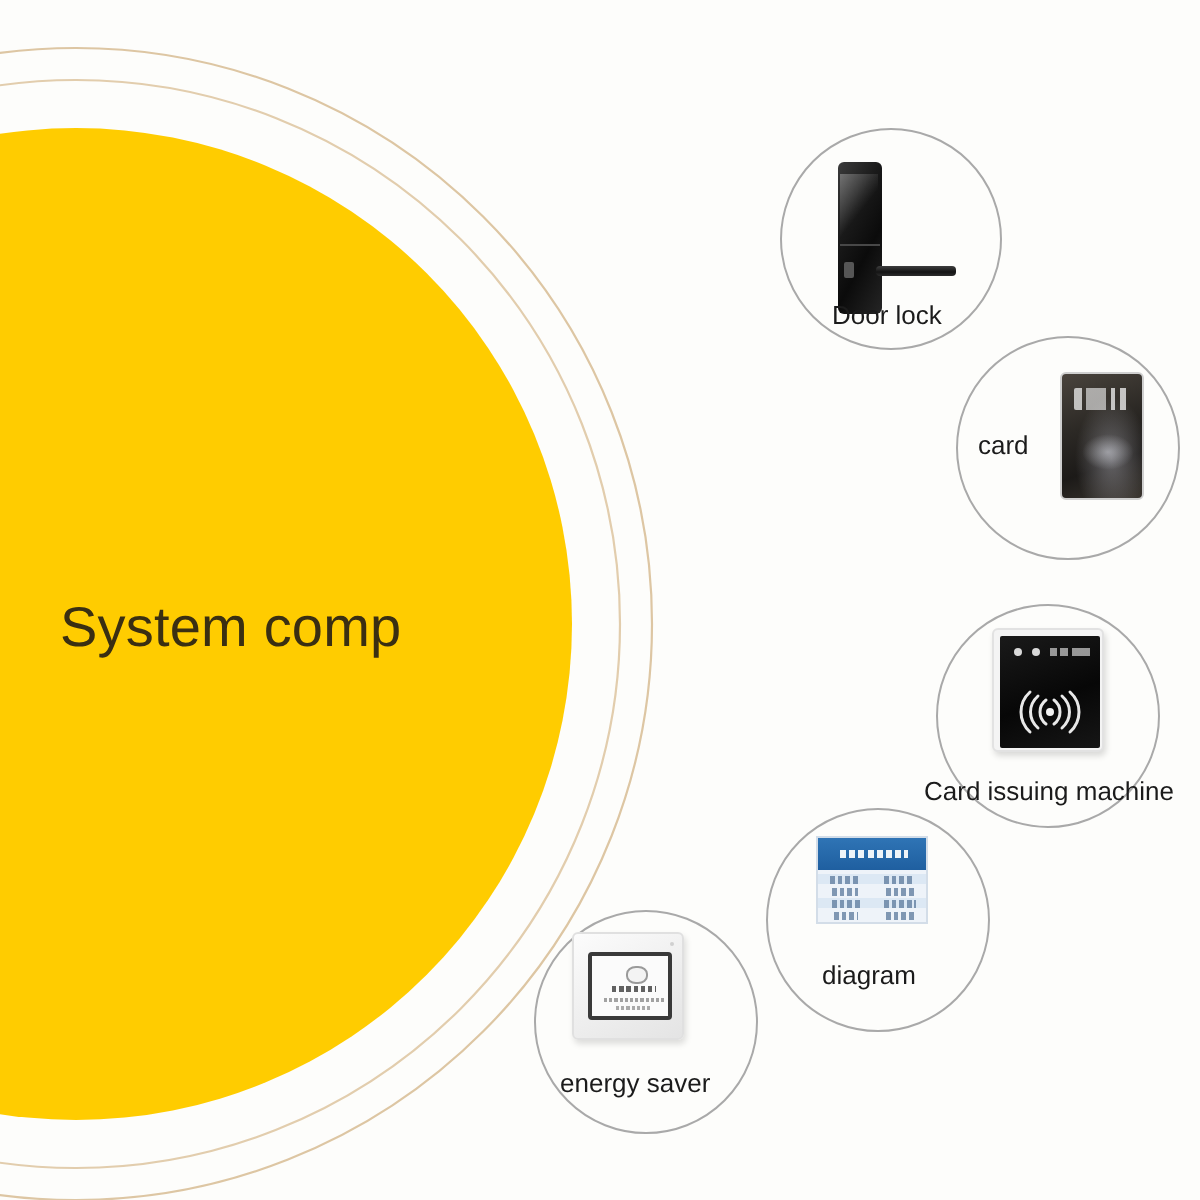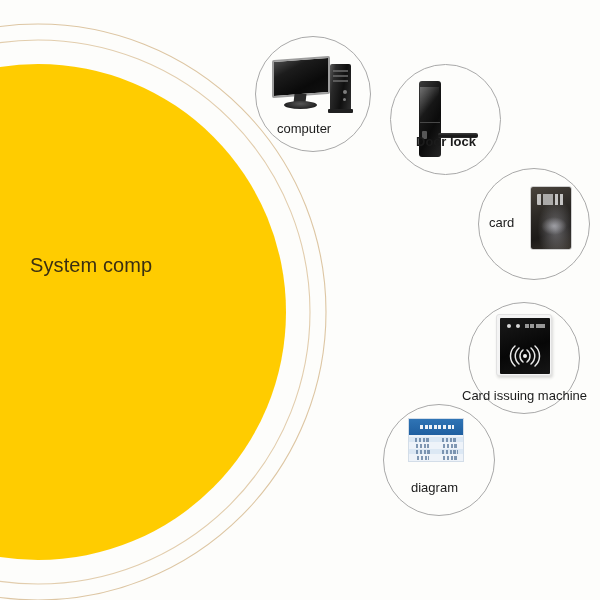--- a/index.html
+++ b/index.html
@@ -33,25 +33,26 @@
 
   
   #title-block {
     position: absolute;
     left: 30px;
     top: 248px;
     width: 240px;
     z-index: 5;
   }
   .title-line {
-    font-size: 20px;
+    font-size: 28px;
     line-height: 35px;
     color: #3a2f12;
     letter-spacing: 0.1px;
     white-space: nowrap;
+    margin-top: 48px;
   }
 
   
   .node {
     position: absolute;
     z-index: 6;
   }
   .node-circle {
     position: absolute;
     left: 0;
@@ -337,48 +338,31 @@
   <svg id="bg-svg" viewBox="0 0 600 600" xmlns="http://www.w3.org/2000/svg">
     <circle cx="38" cy="312" r="288" fill="none" stroke="#ddc6a3" stroke-width="1.1"></circle>
     <circle cx="38" cy="312" r="272" fill="none" stroke="#e2cdad" stroke-width="1.1"></circle>
     <circle cx="38" cy="312" r="248" fill="#ffcc00"></circle>
   </svg>
 
   <div id="title-block">
     <div class="title-line">System comp</div>
   </div>
 
-  <div class="node" style="left:255px; top:36px; width:116px; height:116px;">
-    <div class="node-circle" style="width:116px; height:116px;"></div>
-    <div class="node-art" style="left:17px; top:22px; width:82px; height:56px;">
-      <div class="monitor-screen"></div>
-      <div class="monitor-neck"></div>
-      <div class="monitor-base"></div>
-      <div class="tower-body">
-        <div class="tower-slot" style="top:6px;"></div>
-        <div class="tower-slot" style="top:11px;"></div>
-        <div class="tower-slot" style="top:16px;"></div>
-        <div class="tower-dot" style="top:26px;"></div>
-        <div class="tower-dot" style="top:34px; width:3px; height:3px;"></div>
-      </div>
-      <div class="tower-foot"></div>
-    </div>
-    <div class="node-label" style="left:22px; top:85px;">computer</div>
-  </div>
 
   <div class="node" style="left:390px; top:64px; width:111px; height:111px;">
     <div class="node-circle" style="width:111px; height:111px;"></div>
     <div class="node-art" style="left:15px; top:17px; width:80px; height:78px;">
       <div class="lock-panel"></div>
       <div class="lock-gloss"></div>
       <div class="lock-seam"></div>
       <div class="lock-keyhole"></div>
       <div class="lock-handle"></div>
     </div>
-    <div class="node-label" style="left:26px; top:70px;font-weight:bold;">Door lock</div>
+    <div class="node-label" style="left:26px; top:86px;">Door lock</div>
   </div>
 
   <div class="node" style="left:468px; top:302px; width:112px; height:112px;">
     <div class="node-circle" style="width:112px; height:112px;"></div>
     <div class="node-art" style="left:28px; top:12px; width:58px; height:64px;">
       <div class="reader-frame">
         <div class="reader-face">
           <div class="reader-led" style="left:7px;"></div>
           <div class="reader-led" style="left:16px;"></div>
           <div class="reader-brand"></div>
@@ -433,14 +417,29 @@
         </div>
         <div class="sw-row" style="top:37px;">
           <div class="sw-cell" style="left:5px; width:12px;"></div>
           <div class="sw-cell" style="left:31px; width:14px;"></div>
         </div>
       </div>
     </div>
     <div class="node-label" style="left:28px; top:76px;">diagram</div>
   </div>
 
+  <div class="node" style="left:267px; top:455px; width:112px; height:112px;">
+    <div class="node-circle" style="width:112px; height:112px;"></div>
+    <div class="node-art" style="left:19px; top:11px; width:58px; height:56px;">
+      <div class="es-plate">
+        <div class="es-dot"></div>
+        <div class="es-inner">
+          <div class="es-glyph"></div>
+          <div class="es-text-a"></div>
+          <div class="es-text-b"></div>
+          <div class="es-text-c"></div>
+        </div>
+      </div>
+    </div>
+    <div class="node-label" style="left:13px; top:79px;">energy saver</div>
+  </div>
 
 </div>
 
 </body></html>

